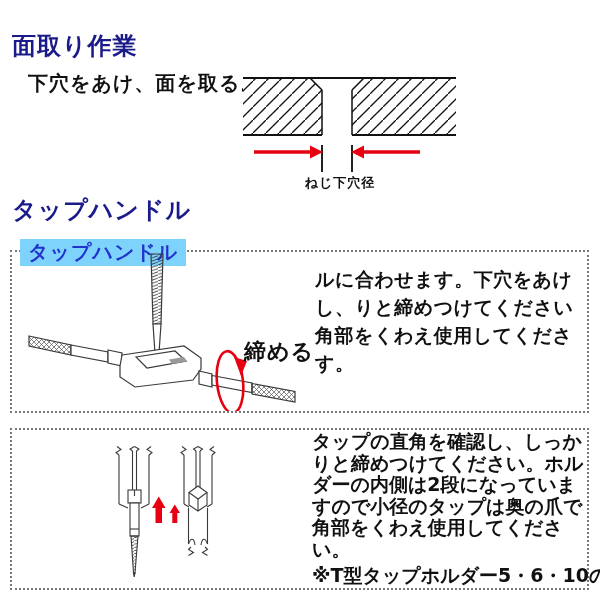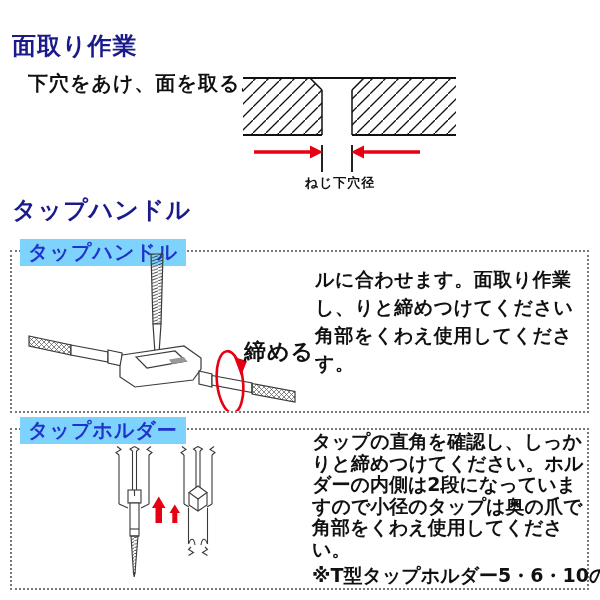--- a/index.html
+++ b/index.html
@@ -113,29 +113,28 @@
       </g>
       <g>
         <ellipse cx="216" cy="130" rx="13" ry="31" fill="none" stroke="#e60012" stroke-width="2.6" transform="rotate(-6 216 130)"></ellipse>
         <polygon points="220,105 233,109 227,124" fill="#e60012"></polygon>
       </g>
     </svg>
 
     <div class="tighten">締める</div>
 
     <div class="btext btext1">
-      <div>ルに合わせます。面取り作業</div>
+      <div>ルに合わせます。下穴をあけ</div>
       <div>し、りと締めつけてください</div>
       <div>角部をくわえ使用してくださ</div>
       <div>す。</div>
     </div>
   </div>
 
   <div class="box box2">
-    <span class="boxlabel">タップホルダー</span>
 
     <svg class="holder-art" width="135" height="146" viewBox="0 0 135 146">
       <g stroke="#3a3a3a" stroke-width="1.1" fill="none">
         <g>
           <path d="M17,13 l-3,-2.5 l5,-3 l-4,-3"></path>
           <path d="M47,13 l3,-2.5 l-5,-3 l4,-3"></path>
           <path d="M30.5,9 l-2.5,-2 l4.5,-2.6"></path>
           <path d="M34.5,9 l2.5,-2 l-4.5,-2.6"></path>
           <path d="M17,13 V62 M47,13 V62"></path>
           <path d="M30.5,9 V48 M34.5,9 V48"></path>

